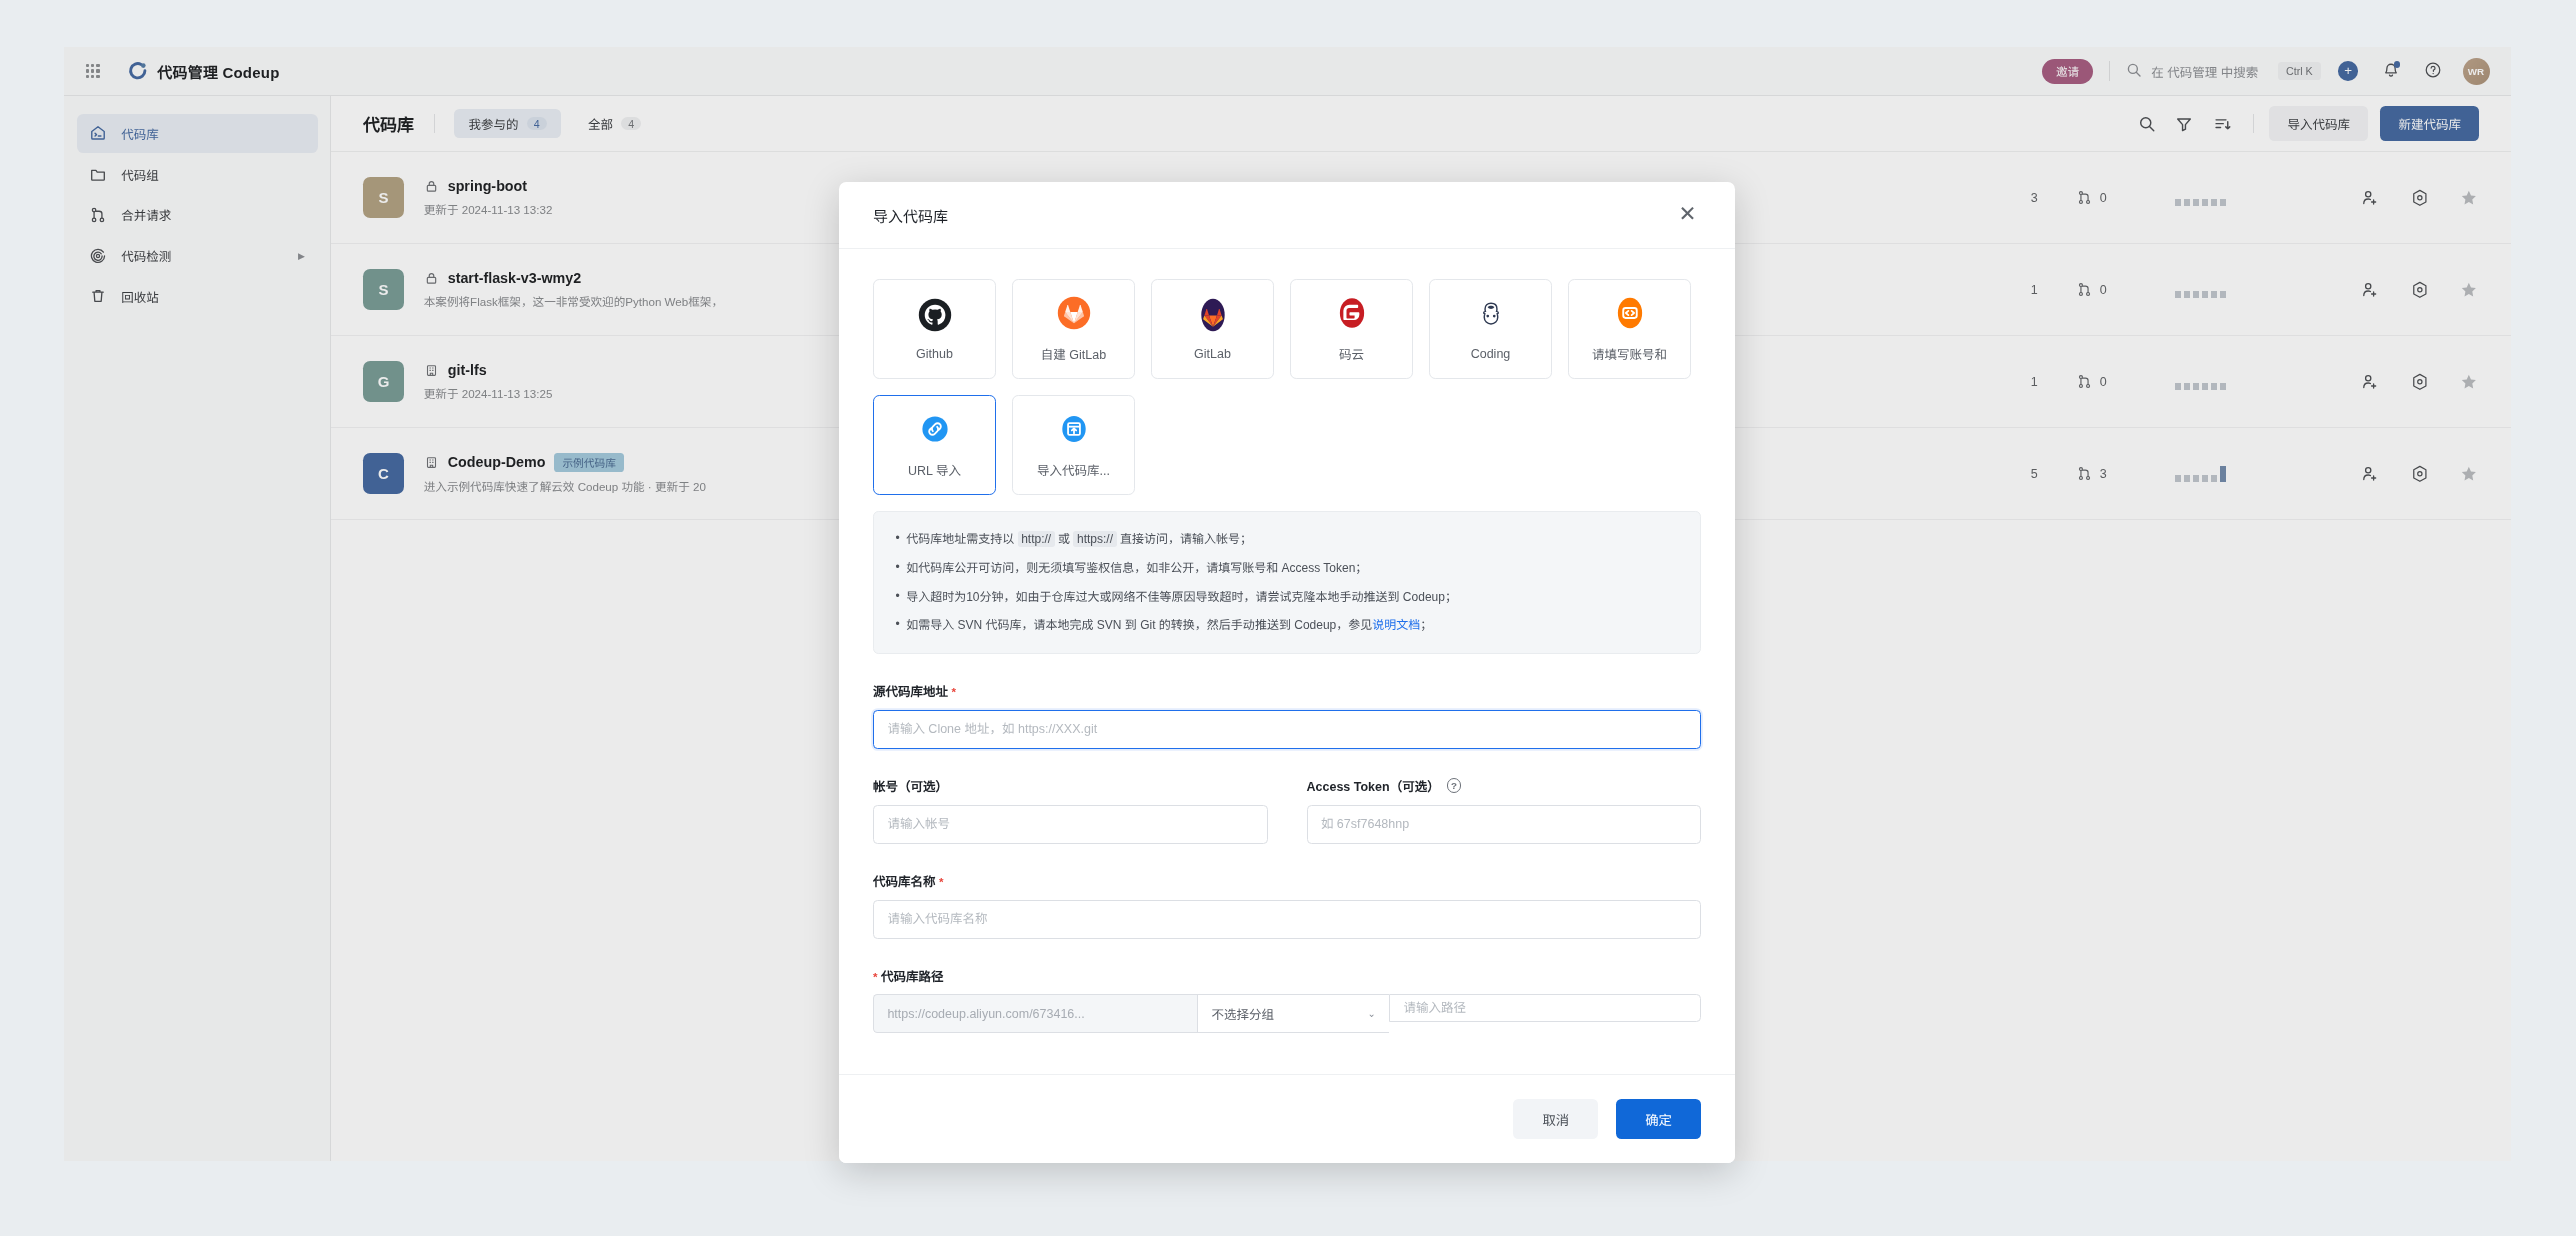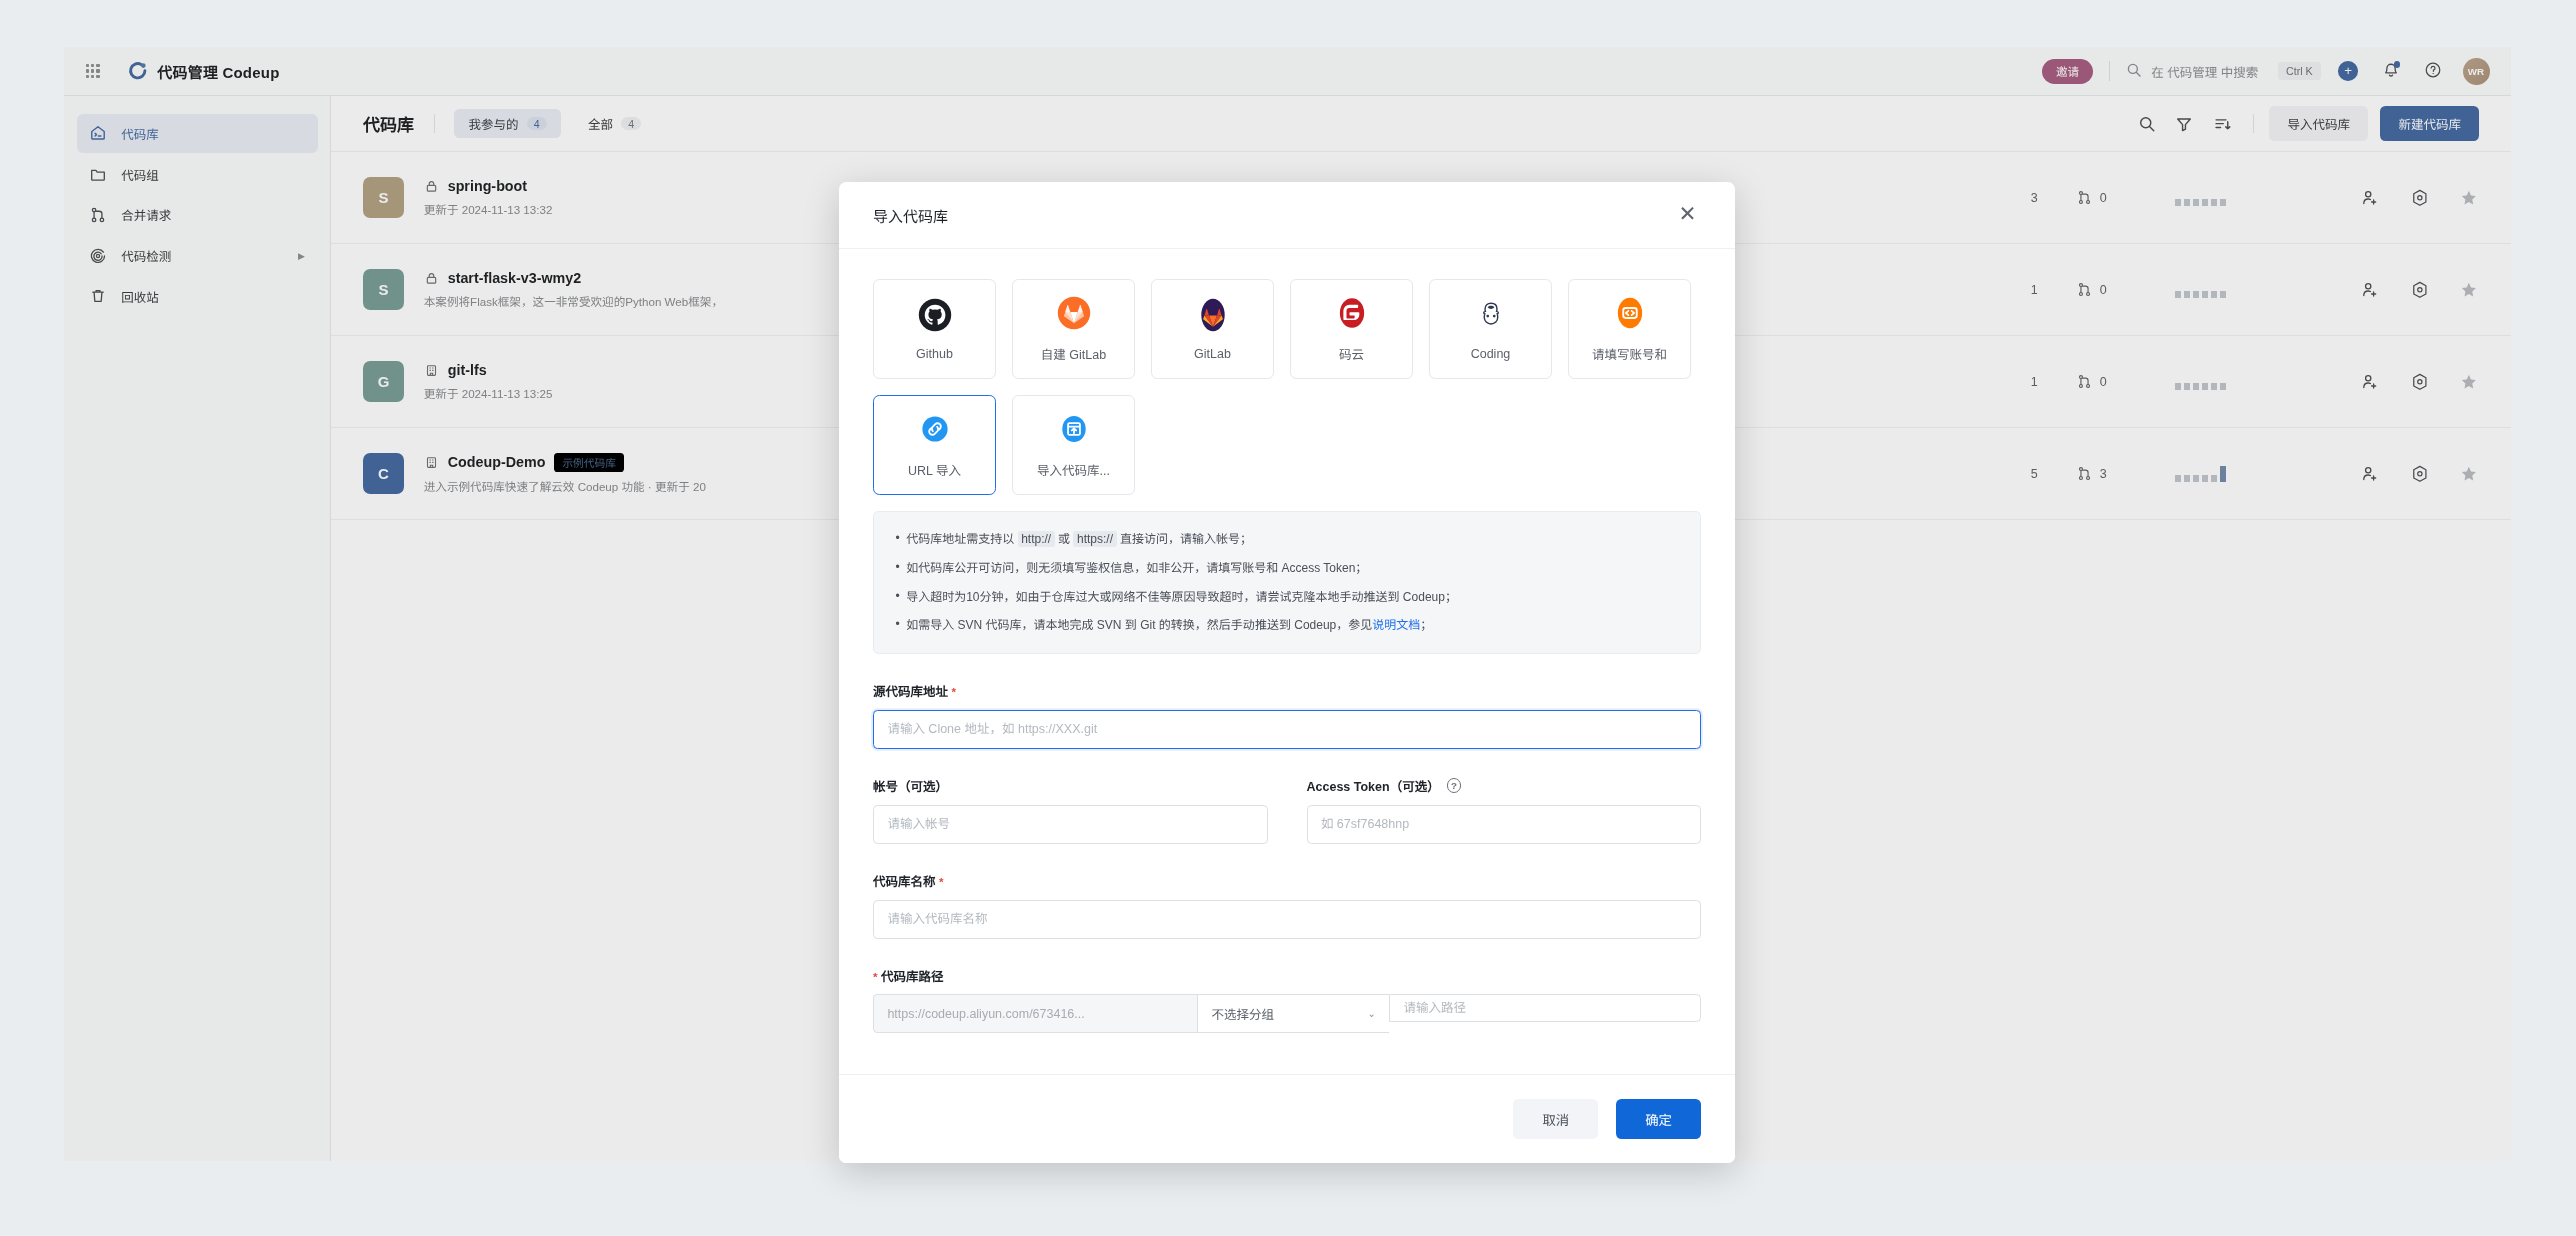--- a/index.html
+++ b/index.html
@@ -138,21 +138,21 @@
   }
   .repo-avatar {
     width:41px; height:41px; border-radius:7.2px; color:#fff;
     font-size:15px; font-weight:600; display:flex;
     align-items:center; justify-content:center; flex:0 0 41px;
   }
   .repo-info { margin-left: 19.7px; min-width:0; flex: 0 1 auto; max-width: 787px;}
   .repo-name-line { display:flex; align-items:center; gap:9px; }
   .repo-name { font-size:14.3px; font-weight:700; color:#1f2329; white-space:nowrap;}
   .repo-badge {
-    background:#000000; color:#2a6fc4; font-size:10.7px;
+    background:#7dd3fc; color:#2a6fc4; font-size:10.7px;
     padding: 1.8px 8px; border-radius:3.6px; white-space:nowrap;
   }
   .repo-desc { font-size:11.6px; color:#878c93; margin-top:6.3px; white-space:nowrap; overflow:hidden; text-overflow:ellipsis;}
   .repo-stats { margin-left:auto; display:flex; align-items:center; gap: 0; }
   .stat { display:flex; align-items:center; gap:7.2px; font-size:12.5px; color:#60656c; }
   .stat + .stat { margin-left: 38px; }
   .spark { display:flex; align-items:flex-end; gap:2.7px; height:16px; margin-left: 68px; }
   .spark i { width:6.3px; background:#bcc8d6; display:block; }
   .spark i.hi { background:#5b8fd6; }
   .row-actions { display:flex; align-items:center; gap:30px; margin-left: 134px; }

